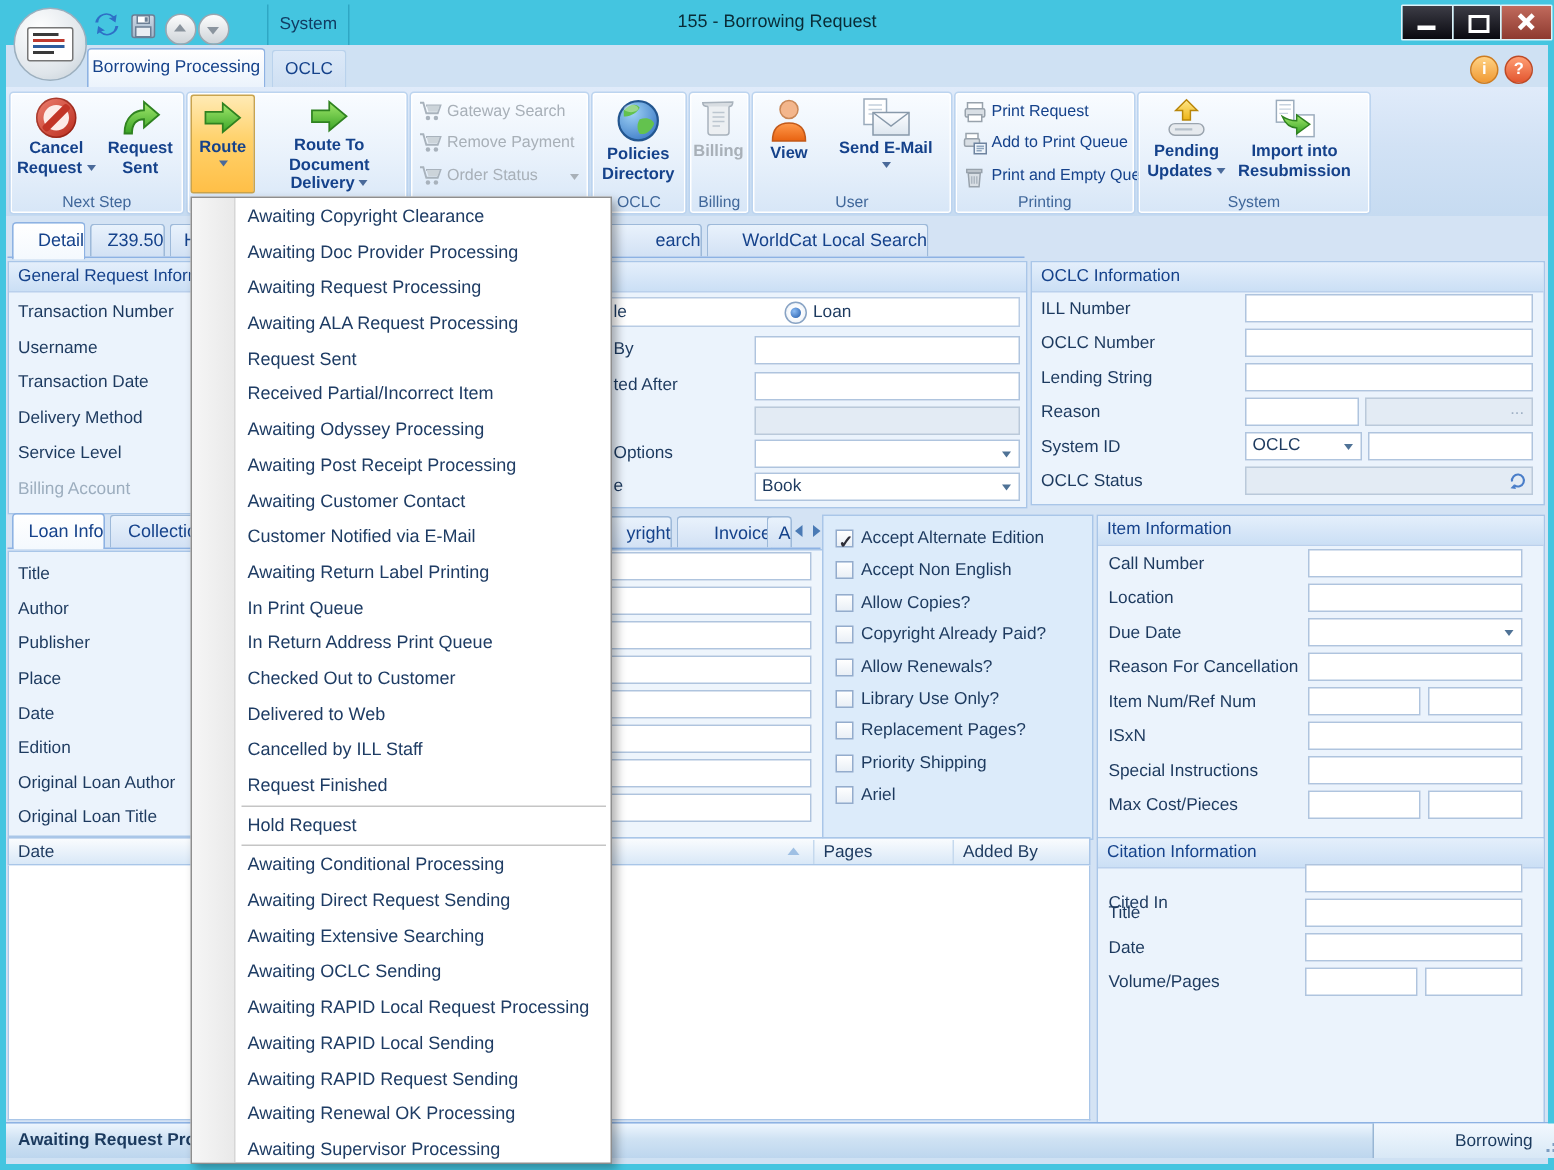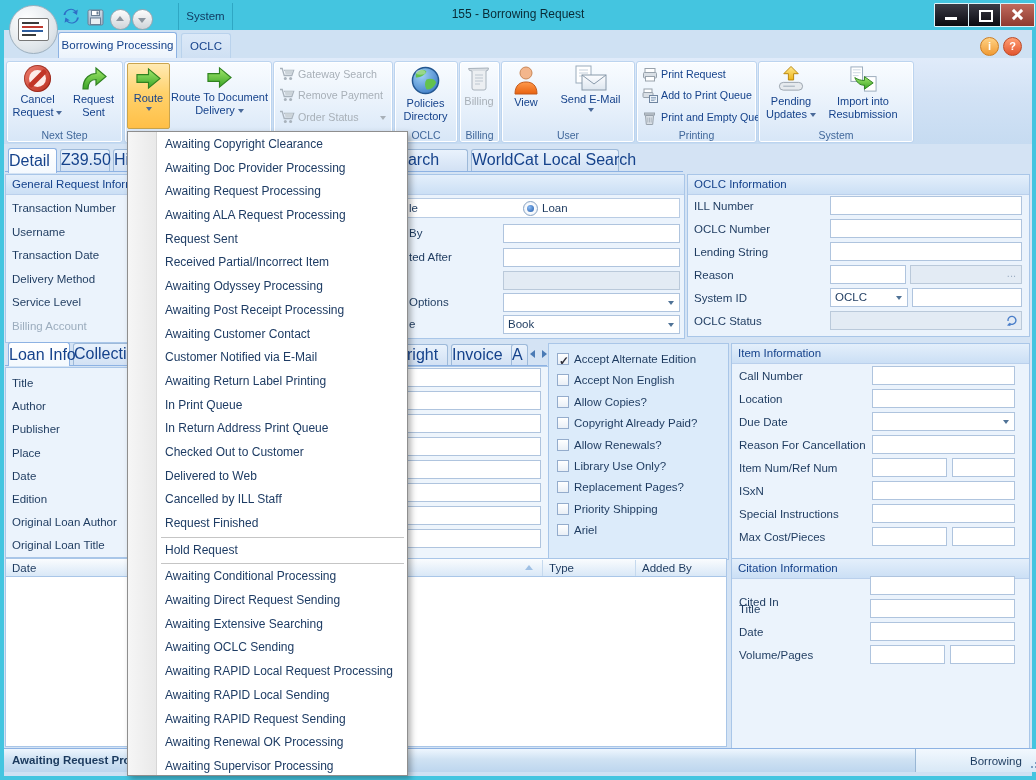--- a/index.html
+++ b/index.html
@@ -31,21 +31,21 @@
   .ribbonbg{position:absolute;left:4px;top:58px;width:1028px;height:86px;border-bottom:1px solid #8db2e3;
             background:linear-gradient(#e0ebfa,#d2e2f5 45%,#c6dbf1);}
   .contentbg{position:absolute;left:4px;top:144px;width:1028px;height:604px;background:#d4e3f4;}
   .rtab{position:absolute;box-sizing:border-box;height:26px;text-align:center;font-size:11.5px;color:#15428b;
         line-height:24px;border-radius:3px 3px 0 0;white-space:nowrap;}
   .rtab.active{background:linear-gradient(#ffffff,#ebf3fc);border:1px solid #8db2e3;border-bottom:none;z-index:2;}
   .rtab.idle{border:1px solid #b9d2ec;border-bottom:none;background:linear-gradient(#dce9f8,#cfe0f3);height:25px;}
   .rgroup{position:absolute;top:61px;height:80px;border:1px solid #bcd4ef;border-radius:3px;
           background:linear-gradient(#f9fcff,#e8f1fb 55%,#d7e6f7);box-shadow:inset 0 0 0 1px #fff;}
   .glabel{position:absolute;left:0;right:0;bottom:1px;text-align:center;font-size:10.5px;color:#40679a;white-space:nowrap;}
-  .bigbtn{position:absolute;top:1px;height:64px;text-align:center;color:#15428b;font-size:11px;line-height:12.5px;}
+  .bigbtn{position:absolute;top:1px;height:64px;text-align:center;color:#15428b;font-size:11px;line-height:12.5px;font-weight:bold;}
   .bigbtn.dis{color:#a8b0b8;}
   .bigbtn .bicon{display:block;margin:2px auto 1px;}
   .bigbtn.hot{background:linear-gradient(#ffeab4,#ffd26c 45%,#ffbf47);border:1px solid #c9a44e;border-radius:2px;}
   .ic-no{position:relative;width:27px;height:27px;border-radius:50%;background:linear-gradient(135deg,#ee8071,#b92b1c);
          box-shadow:inset 0 0 0 1px rgba(120,20,10,.55);}
   .ic-no:before{content:'';position:absolute;left:5px;right:5px;top:5px;bottom:5px;background:#fcebe8;border-radius:50%;}
   .ic-no:after{content:'';position:absolute;left:2px;right:2px;top:11px;height:5px;background:#c23527;border-radius:2px;transform:rotate(-45deg);}
   .dna{display:inline-block;width:0;height:0;border:3px solid transparent;border-bottom:none;border-top:4px solid #4a6a9a;vertical-align:1px;margin-left:3px;}
   .dna.gray{border-top-color:#a8b0b8;}
   .dna.blk{display:block;margin:2px auto 0;}
@@ -60,21 +60,21 @@
   .panelbox{position:absolute;background:#ebf3fc;border:1px solid #a9c6e8;}
   .phead{position:absolute;left:0;right:0;top:0;height:19px;background:linear-gradient(#e4effb,#cbdff5);
          border-bottom:1px solid #bad0ec;color:#15428b;font-size:11.5px;line-height:18px;padding-left:6px;
          white-space:nowrap;overflow:hidden;}
   .plabel{position:absolute;font-size:11.5px;color:#1d3a5f;white-space:nowrap;line-height:13px;}
   .inp{position:absolute;height:19px;background:#fff;border:1px solid #afc4de;box-sizing:border-box;}
   .inp.dis{background:#e3ebf4;border-color:#bac9da;}
   .sel{position:absolute;height:19px;background:#fff;border:1px solid #afc4de;box-sizing:border-box;
        font-size:11.5px;line-height:16px;color:#1d3a5f;padding-left:4px;}
   .sel:after{content:'';position:absolute;right:5px;top:7px;border:3.5px solid transparent;border-bottom:none;border-top:4px solid #4f7296;}
-  .tab{position:absolute;box-sizing:border-box;height:22px;font-size:16px;color:#15428b;text-align:left;
+  .tab{position:absolute;box-sizing:border-box;height:22px;font-size:12px;color:#15428b;text-align:right;
        line-height:20px;background:linear-gradient(#e9f2fc,#d2e1f4);border:1px solid #9db9d9;border-bottom:none;
        border-radius:3px 3px 0 0;white-space:nowrap;}
   .tab.active{height:25px;line-height:23px;background:linear-gradient(#ffffff,#f4f9fe);border-color:#8db2e3;z-index:3;}
   .gfield{height:23.6px;line-height:23.6px;font-size:11.5px;color:#1d3a5f;white-space:nowrap;}
   .gfield.disabled{color:#9cadbe;}
   .loanlist .gfield{height:23.2px;line-height:23.2px;}
   .radio{position:absolute;width:13px;height:13px;border-radius:50%;background:radial-gradient(#fff 35%,#e3ebf4);border:1px solid #88a3c4;}
   .radio:after{content:'';position:absolute;left:3px;top:3px;width:7px;height:7px;border-radius:50%;
                background:radial-gradient(circle at 35% 35%,#8cbcf4,#1f58a8);}
   .flag{height:21.4px;position:relative;padding-left:24px;font-size:11.5px;color:#1d3a5f;line-height:21px;white-space:nowrap;}
@@ -515,21 +515,21 @@
   <span class="plabel" style="left:739px;top:508px;">Special Instructions</span>
   <div class="inp" style="left:872px;top:504px;width:143px;"></div>
   <span class="plabel" style="left:739px;top:531px;">Max Cost/Pieces</span>
   <div class="inp" style="left:872px;top:527px;width:75px;"></div>
   <div class="inp" style="left:952px;top:527px;width:63px;"></div>
 
   <div class="abs" style="left:5px;top:558px;width:722px;height:19px;box-sizing:border-box;border:1px solid #a9c6e8;background:linear-gradient(#fafcfe,#d9e8f7);">
     <span class="plabel" style="left:6px;top:3px;">Date</span>
     <span class="sort-asc" style="left:519px;top:6px;"></span>
     <span class="vline" style="left:536px;top:1px;height:16px;"></span>
-    <span class="plabel" style="left:543px;top:3px;">Type</span>
+    <span class="plabel" style="left:543px;top:3px;">Pages</span>
     <span class="vline" style="left:629px;top:1px;height:16px;"></span>
     <span class="plabel" style="left:636px;top:3px;">Added By</span>
   </div>
   <div class="abs" style="left:5px;top:577px;width:722px;height:170px;box-sizing:border-box;background:#fff;border:1px solid #a9c6e8;border-top:none;"></div>
 
   <div class="panelbox" style="left:731px;top:558px;width:297px;height:189px;">
     <div class="phead">Citation Information</div>
   </div>
   <span class="plabel" style="left:739px;top:596px;text-align:center;">Cited In</span>
   <div class="inp" style="left:870px;top:576px;width:145px;"></div>

